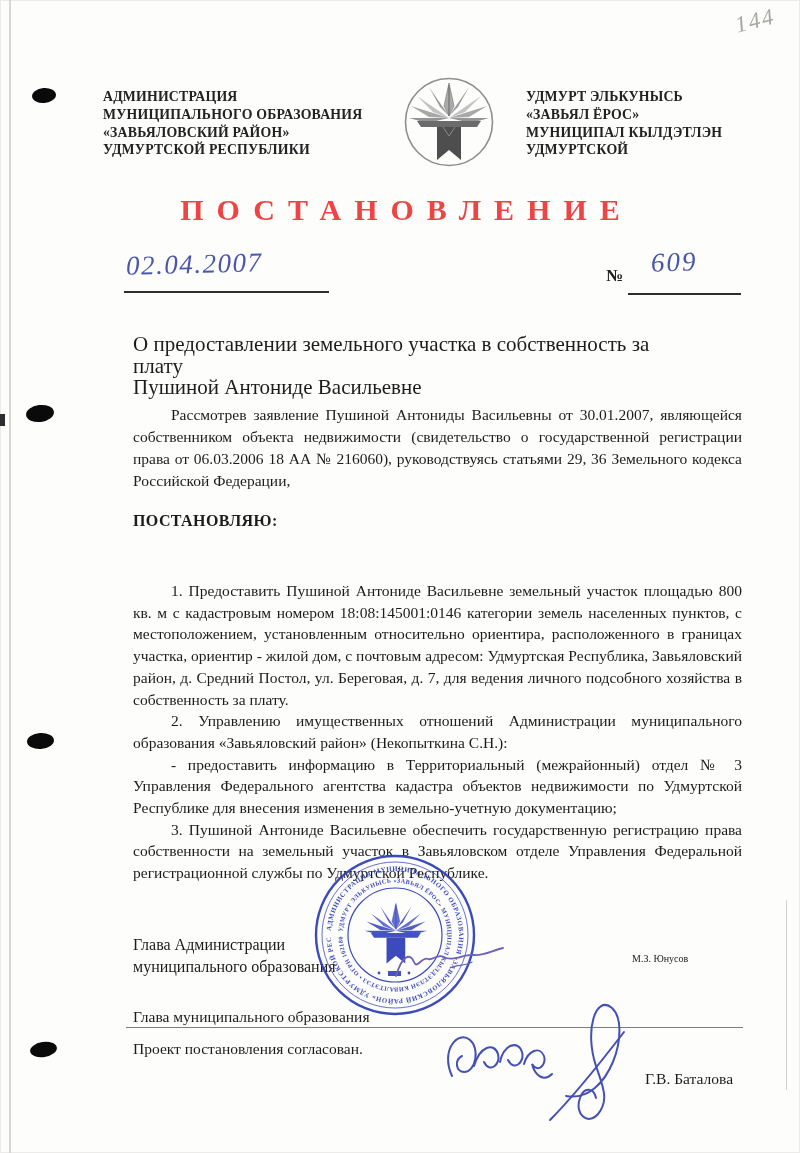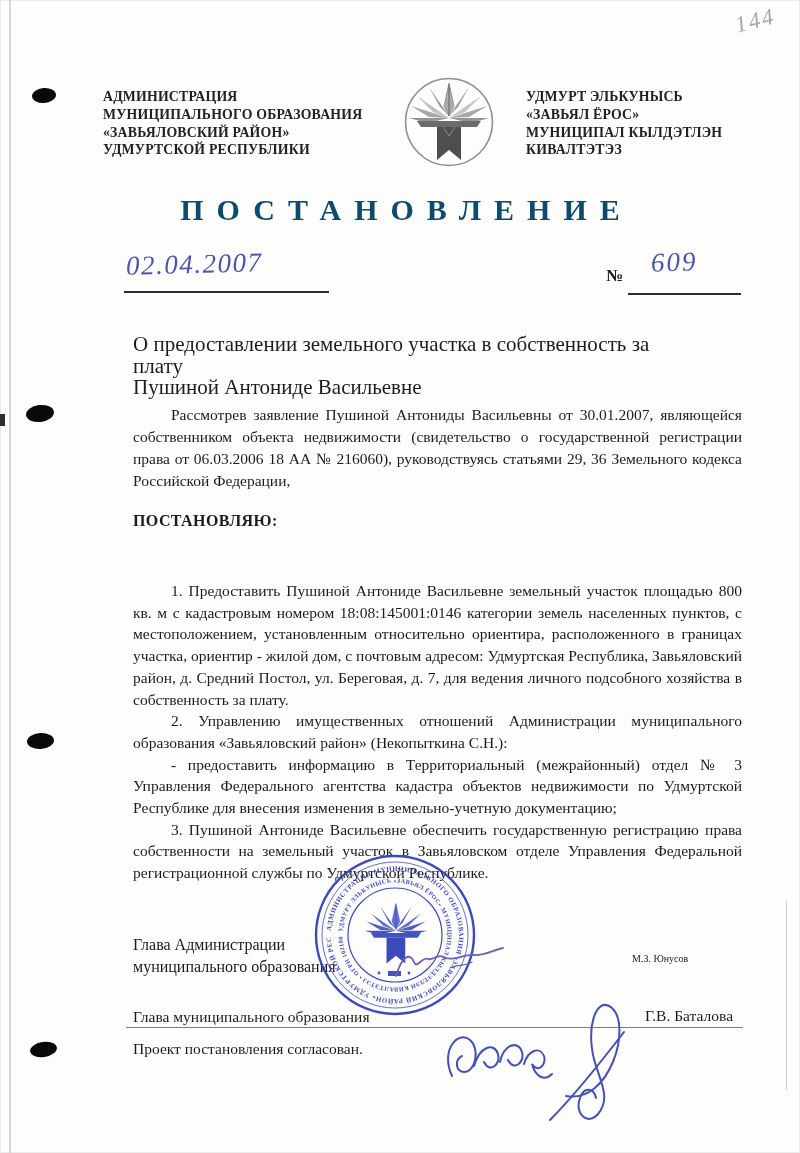--- a/index.html
+++ b/index.html
@@ -25,41 +25,41 @@
     color:#a9a7a3;transform:rotate(-14deg);letter-spacing:2px;
   }
   
   .org{font-weight:bold;font-size:13.8px;line-height:17.8px;letter-spacing:.2px;color:#222;}
   .org-left{left:103px;top:88px;width:312px;}
   .org-right{left:526px;top:88px;width:228px;}
   .emblem-wrap{left:403px;top:76px;width:92px;height:92px;}
   
   .doc-title{
     left:0;top:193px;width:100%;text-align:center;
-    font-size:30px;font-weight:bold;letter-spacing:13px;text-indent:13px;color:#0c4a6e;
+    font-size:30px;font-weight:bold;letter-spacing:13px;text-indent:13px;color:#ef4444;
   }
   .script{font-style:italic;color:#4a56ab;}
   .date-script{left:126px;top:249px;font-size:27px;letter-spacing:1.5px;transform:rotate(-1.5deg);}
   .date-underline{left:124px;top:291px;width:205px;height:2px;background:#2e2e2e;}
   .num-label{left:606px;top:266px;font-size:17px;font-weight:bold;color:#222;}
   .num-underline{left:628px;top:293px;width:113px;height:2px;background:#2e2e2e;}
   .num-script{left:651px;top:247px;font-size:27px;letter-spacing:2px;transform:rotate(-2deg);}
   
   .subject{left:133px;top:334px;width:540px;font-size:21px;line-height:21.5px;}
   .preamble{left:133px;top:404px;width:609px;font-size:15.5px;line-height:22.1px;text-align:justify;text-indent:38px;}
   .resolve{left:133px;top:512px;font-size:16px;font-weight:bold;letter-spacing:.4px;}
   .items{left:133px;top:547px;width:609px;font-size:15.5px;line-height:21.7px;text-align:justify;margin-top:33px;}
   .items p{margin:0;text-indent:38px;}
   
   .sig1-left{left:133px;top:934px;font-size:16px;line-height:22px;}
   .sig1-name{left:632px;top:953px;font-size:10px;}
   .divider{left:126px;top:1027px;width:617px;height:1px;background:#7d7d7d;}
   .approved{left:133px;top:1040px;font-size:15.5px;}
   .sig2-left{left:133px;top:1008px;font-size:15.5px;}
-  .sig2-name{left:645px;top:1007px;font-size:15.5px;}
+  .sig2-name{left:645px;top:1070px;font-size:15.5px;}
   .stamp-svg{left:311px;top:851px;width:168px;height:168px;opacity:.93;}
   .sig-script-svg{pointer-events:none;}
 </style>
 </head>
 <body>
 
 <div class="page">
 
   <div class="abs edge-left"></div>
   <div class="abs edge-right"></div>
@@ -95,21 +95,21 @@
         <polygon points="34,51 58,51 58,84 46,74 34,84" fill="#4e4e4e"></polygon>
         <polyline points="40,51 46,60 52,51" fill="none" stroke="#8a8a8a" stroke-width="1"></polyline>
       </g>
     </svg>
   </div>
 
   <div class="abs org org-right">
     <div>УДМУРТ  ЭЛЬКУНЫСЬ</div>
     <div>«ЗАВЬЯЛ ЁРОС»</div>
     <div>МУНИЦИПАЛ КЫЛДЭТЛЭН</div>
-    <div>КИВАЛТЭТЭЗ</div>
+    <div>УДМУРТСКОЙ</div>
   </div>
 
   <div class="abs doc-title">ПОСТАНОВЛЕНИЕ</div>
 
   <div class="abs script date-script">02.04.2007</div>
   <div class="abs date-underline"></div>
   <div class="abs num-label">№</div>
   <div class="abs num-underline"></div>
   <div class="abs script num-script">609</div>
 

